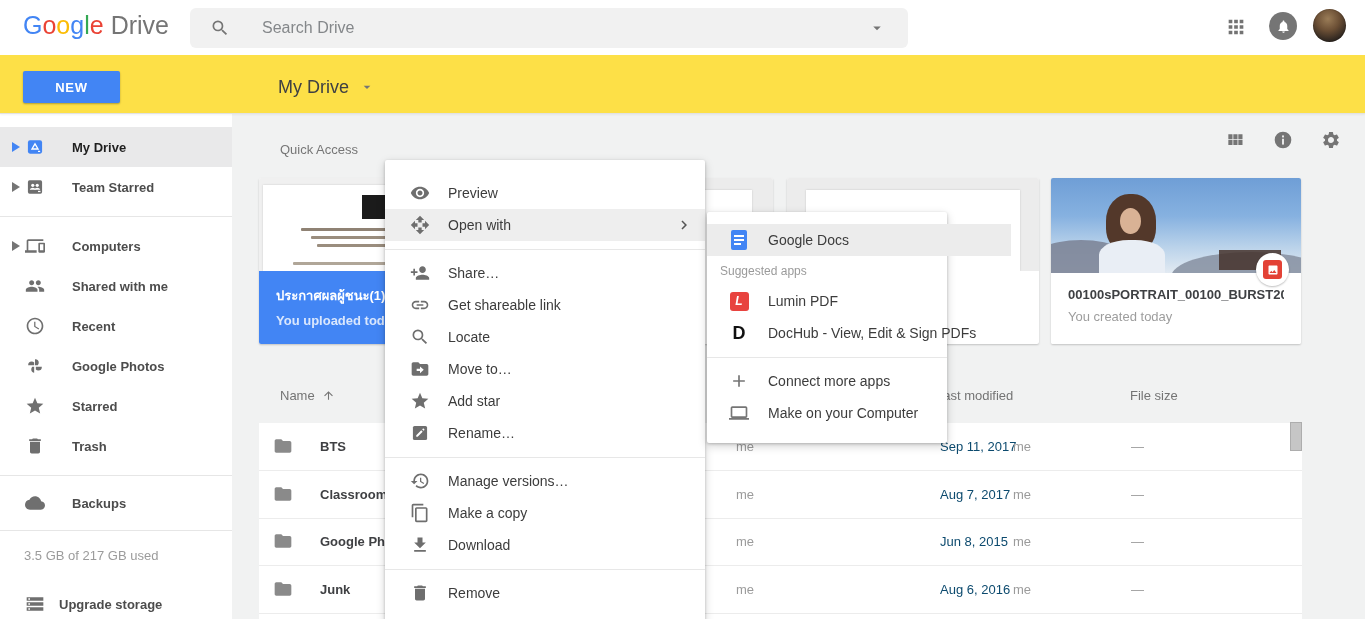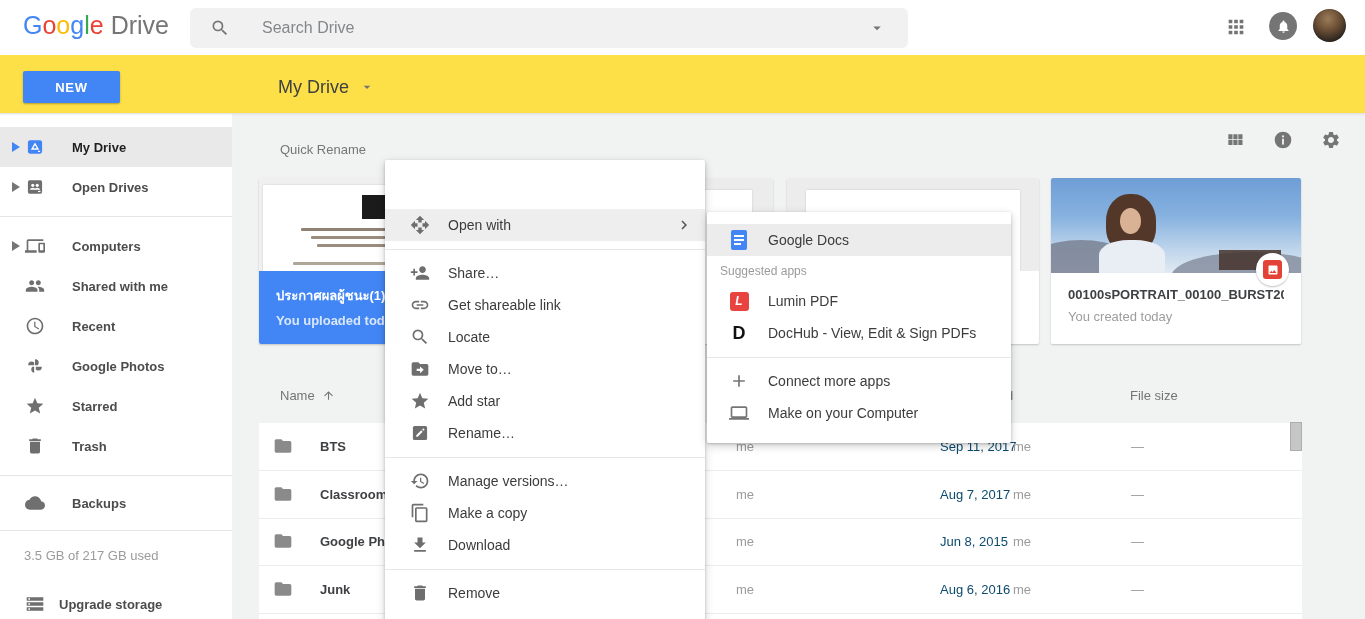--- a/index.html
+++ b/index.html
@@ -90,21 +90,21 @@
   
   .cmenu{position:absolute;left:385px;top:160px;width:320px;height:476px;background:#fff;border-radius:2px;
          box-shadow:0 1px 3px rgba(0,0,0,.2),0 3px 10px rgba(0,0,0,.18);z-index:10;}
   .mi{position:absolute;left:0;width:320px;height:32px;display:flex;align-items:center;padding-left:25px;
       box-sizing:border-box;font-size:14px;color:#3c3c3c;cursor:pointer;}
   .mi.hl{background:#eeeeee;}
   .mi .mic{width:20px;height:20px;margin-right:18px;color:#6e6e6e;display:flex;}
   .mi .chev{margin-left:auto;margin-right:12px;color:#555;display:flex;}
   .mdiv{position:absolute;left:0;width:100%;height:1px;background:#e7e7e7;}
 
-  .smenu{position:absolute;left:707px;top:212px;width:304px;height:231px;background:#fff;border-radius:2px;
+  .smenu{position:absolute;left:707px;top:212px;width:240px;height:231px;background:#fff;border-radius:2px;
          box-shadow:0 1px 3px rgba(0,0,0,.2),0 3px 10px rgba(0,0,0,.18);z-index:11;text-align:center;}
   .smi{position:absolute;left:0;width:304px;height:32px;display:flex;align-items:center;padding-left:22px;
        box-sizing:border-box;font-size:14px;color:#3c3c3c;cursor:pointer;}
   .smi.hl{background:#ececec;}
   .smi .mic{width:20px;height:20px;margin-right:19px;display:flex;align-items:center;justify-content:center;color:#757575;}
   .sugg{position:absolute;left:13px;top:52px;font-size:12px;color:#9a9a9a;}
   .lumin{width:19px;height:19px;background:#e8433f;border-radius:3px;color:#fff;display:flex;align-items:center;
          justify-content:center;font-size:12px;font-weight:bold;font-style:italic;}
   .dochub{font-size:18px;font-weight:bold;color:#111;line-height:20px;}
   .gdocs{width:16px;height:20px;background:#4285f4;border-radius:2px;position:relative;}
@@ -199,21 +199,21 @@
       <span class="ic">
         <svg width="20" height="20" viewBox="0 0 24 24">
             <rect x="3.5" y="4" width="17" height="16" rx="2" fill="#6f6f6f"></rect>
             <circle cx="9.3" cy="10" r="1.9" fill="#fff"></circle>
             <circle cx="14.7" cy="10" r="1.9" fill="#fff"></circle>
             <path d="M5.8 15.4c0-1.7 2.3-2.5 3.5-2.5s3.5.8 3.5 2.5z" fill="#fff"></path>
             <path d="M11.2 15.4c0-1.7 2.3-2.5 3.5-2.5s3.5.8 3.5 2.5z" fill="#fff"></path>
             <rect x="15.6" y="16.6" width="3" height="1.5" fill="#fff"></rect>
           </svg>
       </span>
-      <span class="lb">Open Drives</span>
+      <span class="lb">Team Starred</span>
     </div>
     <div class="sdiv" style="top:103px"></div>
     <div class="si" style="top:113px">
       <span class="arr">
           <svg width="8" height="10" viewBox="0 0 8 10">
             <path d="M0 0l8 5-8 5z"></path>
           </svg>
         </span>
       <span class="ic">
         <svg width="20" height="20" viewBox="0 0 24 24">
@@ -284,21 +284,21 @@
       <span class="ic">
         <svg width="20" height="20" viewBox="0 0 24 24">
             <path d="M2 20h20v-4H2v4zm2-3h2v2H4v-2zM2 4v4h20V4H2zm4 3H4V5h2v2zm-4 7h20v-4H2v4zm2-3h2v2H4v-2z"></path>
           </svg>
       </span>
       <span class="lb" style="margin-left:14px;font-weight:bold">Upgrade storage</span>
     </div>
   </div>
 
   <div class="mainbg"></div>
-  <div class="qa-label">Quick Rename</div>
+  <div class="qa-label">Quick Access</div>
 
   <div class="card" style="left:259px">
     <div class="thumb" style="background:#f0f0f0">
       <div class="page" style="left:4px;top:7px;width:242px;height:86px"></div>
       <div style="position:absolute;left:103px;top:17px;width:24px;height:24px;background:#1b1b1b"></div>
       <div class="tline" style="left:42px;top:50px;width:110px;background:#8f8274"></div>
       <div class="tline" style="left:52px;top:58px;width:88px;background:#9a8d7e"></div>
       <div class="tline" style="left:58px;top:66px;width:72px;background:#9a8d7e"></div>
       <div class="tline" style="left:34px;top:84px;width:128px;background:#b0a698"></div>
     </div>
@@ -409,20 +409,28 @@
       <span class="f-owner">me</span>
       <span class="f-date">Aug 6, 2016</span>
       <span class="f-by">me</span>
       <span class="f-size">—</span>
     </div>
     <div class="fsep" style="top:190px"></div>
   </div>
   <div class="vthumb"></div>
 
   <div class="cmenu">
+    <div class="mi" style="top:17px">
+      <span class="mic">
+          <svg width="20" height="20" viewBox="0 0 24 24">
+            <path d="M12 4.5C7 4.5 2.73 7.61 1 12c1.73 4.39 6 7.5 11 7.5s9.27-3.11 11-7.5c-1.73-4.39-6-7.5-11-7.5zM12 17c-2.76 0-5-2.24-5-5s2.24-5 5-5 5 2.24 5 5-2.24 5-5 5zm0-8c-1.66 0-3 1.34-3 3s1.34 3 3 3 3-1.34 3-3-1.34-3-3-3z"></path>
+          </svg>
+        </span>
+      <span>Preview</span>
+    </div>
     <div class="mi hl" style="top:49px">
       <span class="mic">
           <svg width="20" height="20" viewBox="0 0 24 24">
             <path d="M10 9h4V6h3l-5-5-5 5h3v3zm-1 1H6V7l-5 5 5 5v-3h3v-4zm14 2l-5-5v3h-3v4h3v3l5-5zm-9 3h-4v3H7l5 5 5-5h-3v-3z"></path>
           </svg>
         </span>
       <span>Open with</span>
       <span class="chev">
           <svg width="18" height="18" viewBox="0 0 24 24">
             <path d="M8.59 16.59L13.17 12 8.59 7.41 10 6l6 6-6 6-1.41-1.41z"></path>

